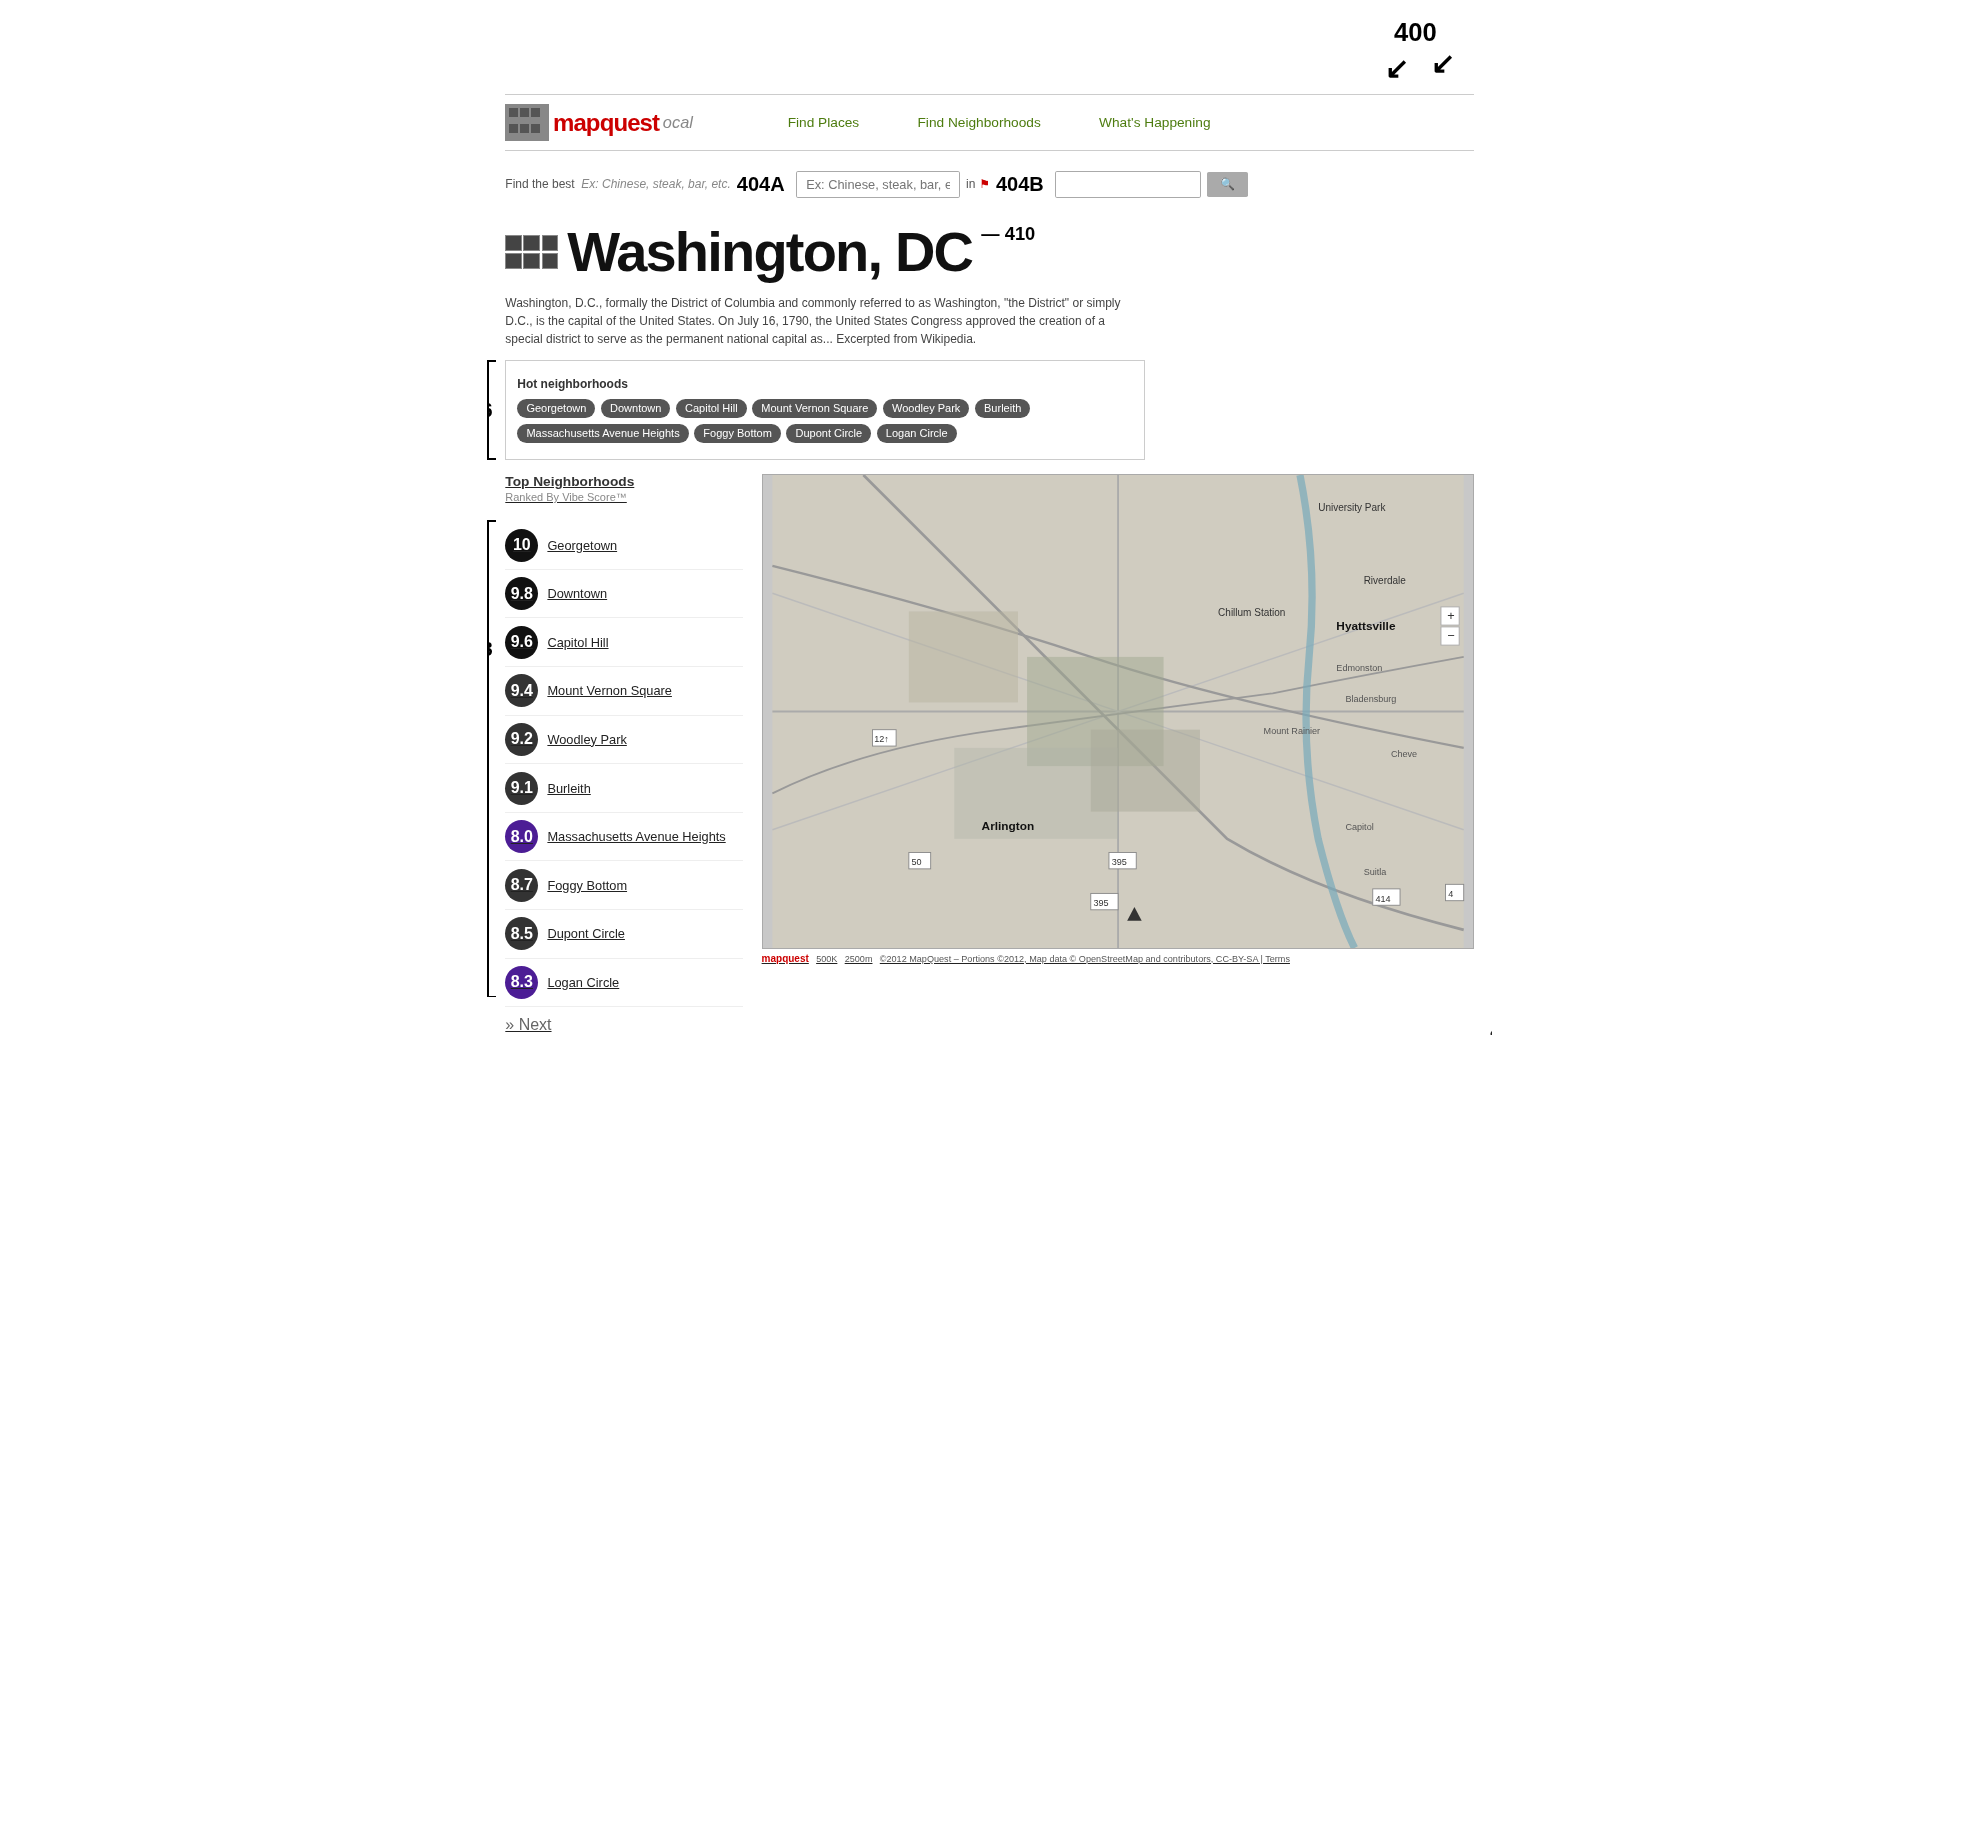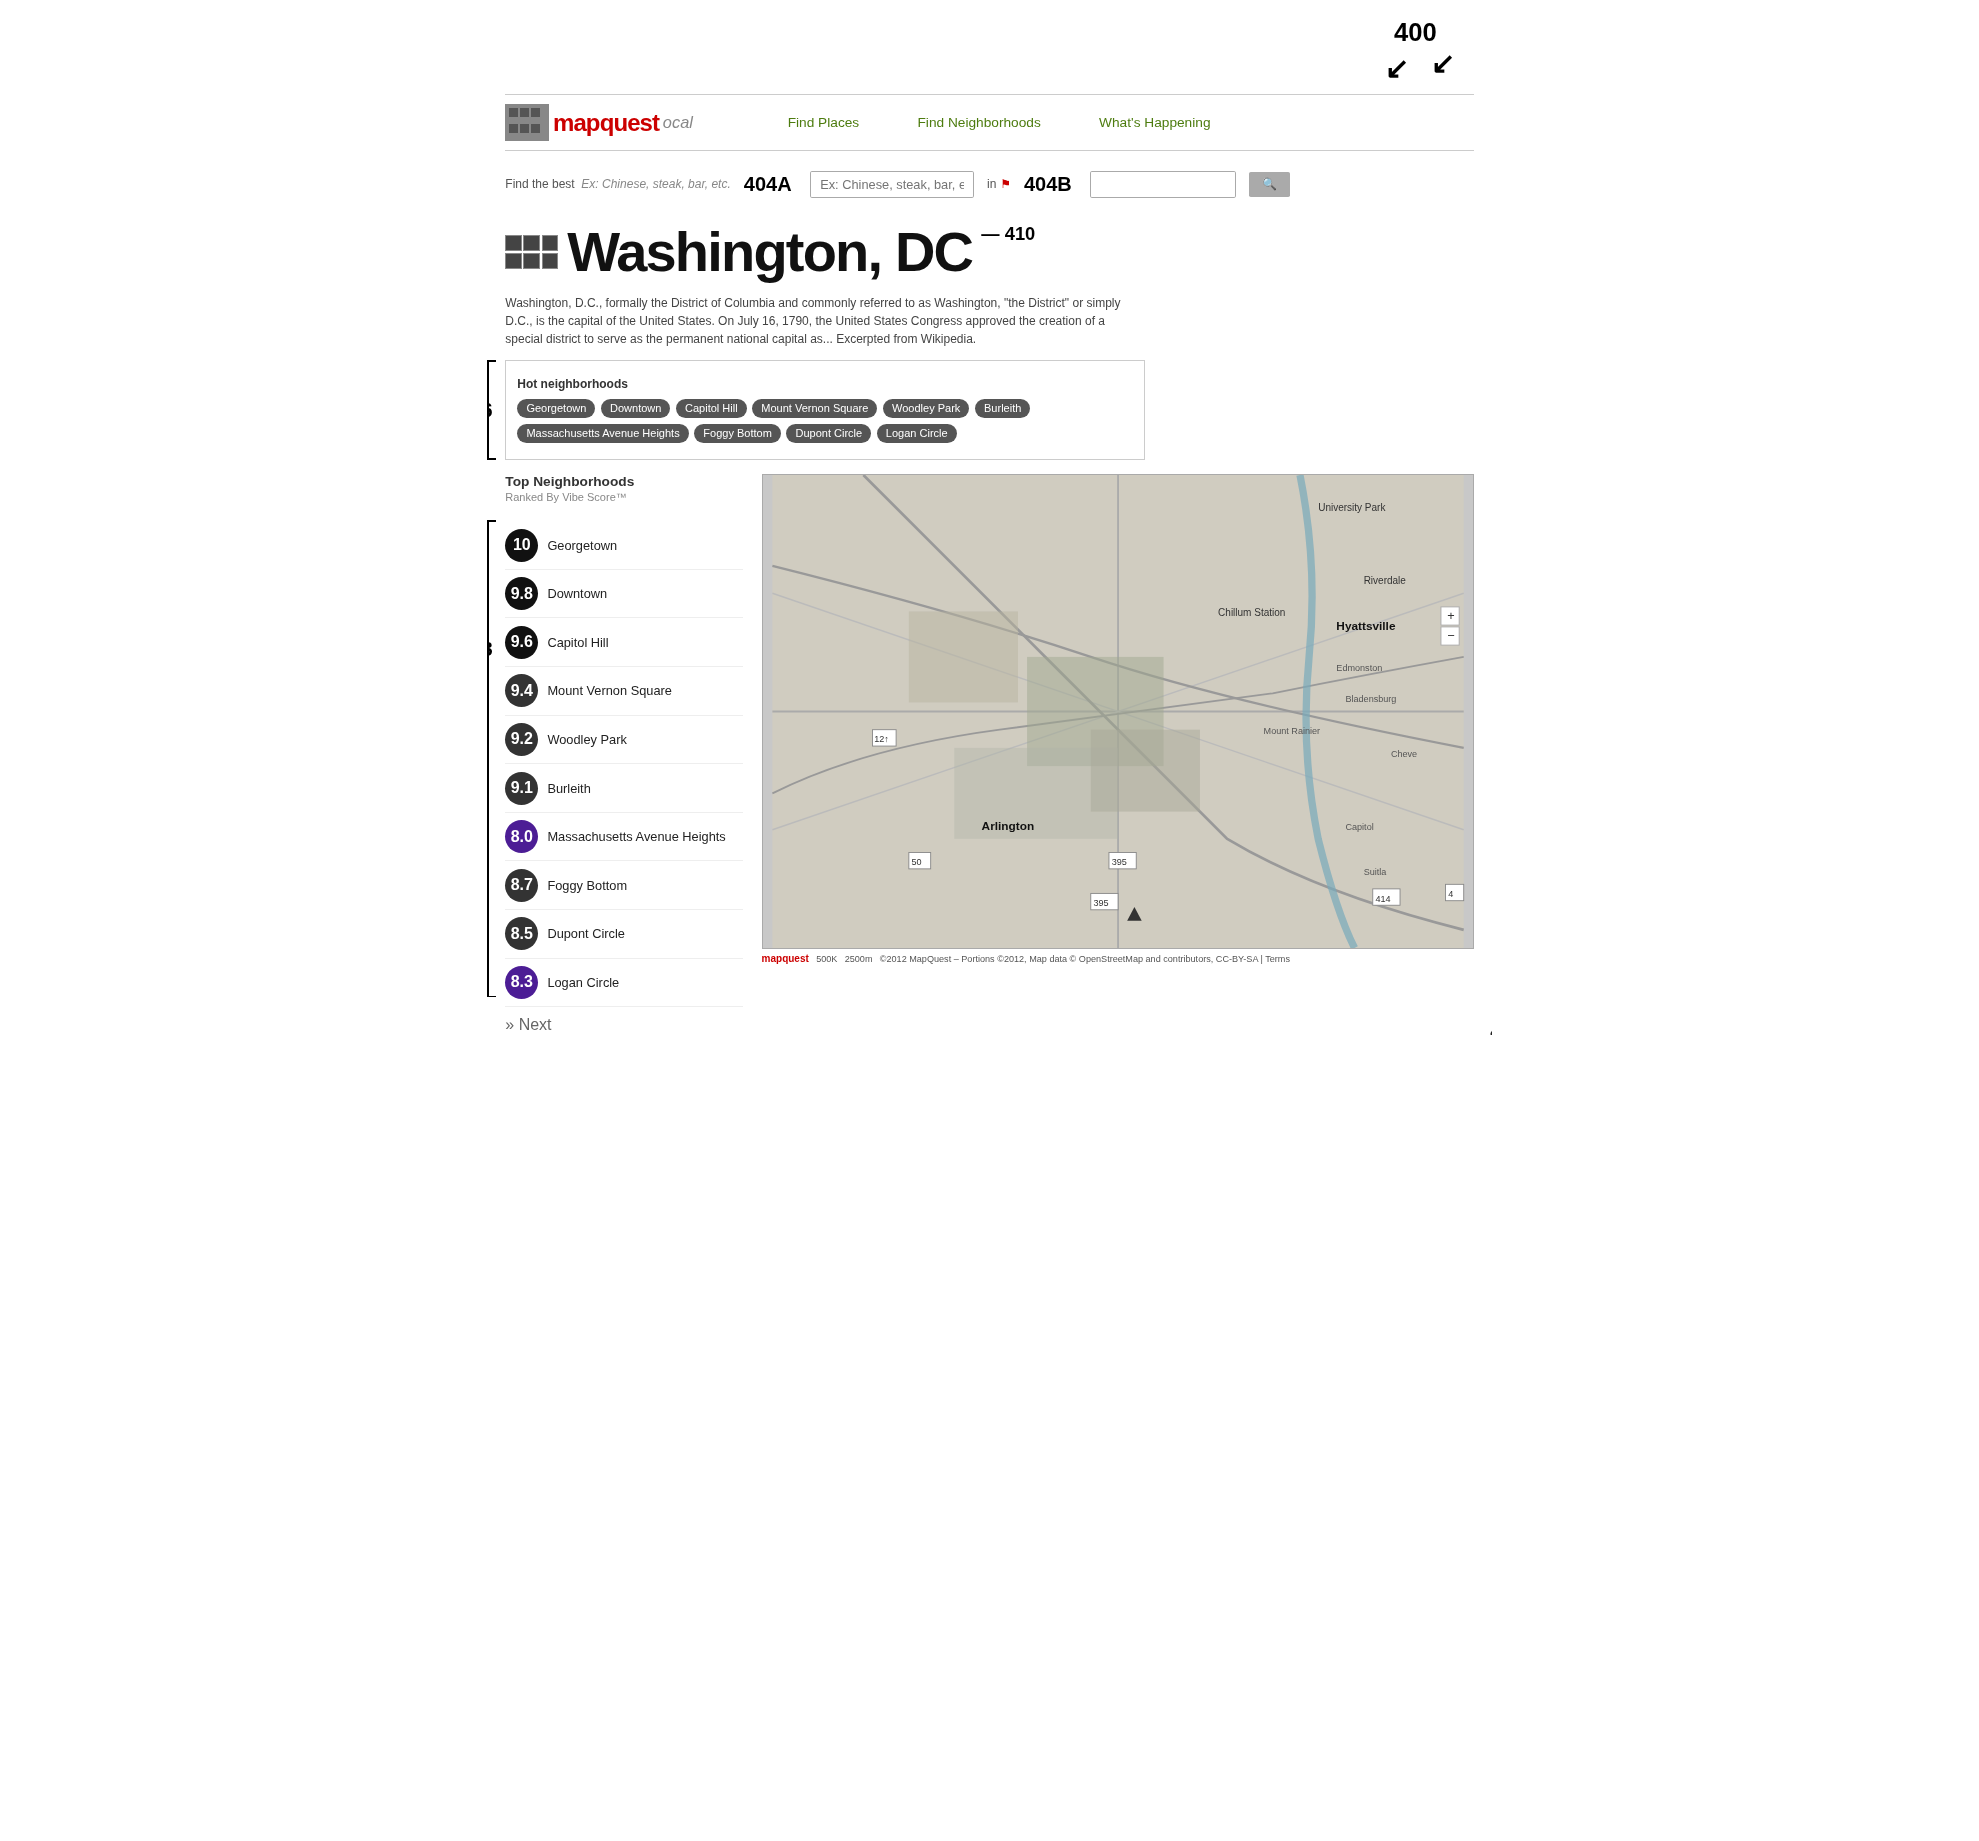--- a/index.html
+++ b/index.html
@@ -81,21 +81,21 @@
       color: #4d7c0f;
       text-decoration: none;
       font-size: 13.7px;
       padding-left: 40px;
     }
 
     
     .search-bar {
       display: flex;
       align-items: center;
-      gap: 13px;
+      gap: 6px;
       margin-bottom: 14.6px;
       padding: 7.3px 0;
     }
     .search-label {
       color: #555;
       font-size: 12px;
     }
     .search-label em {
       color: #888;
       font-style: italic;
@@ -205,20 +205,21 @@
       padding: 3.7px 9.1px;
       border-radius: 11px;
       font-size: 11px;
       cursor: pointer;
     }
 
     
     .main-content {
       display: flex;
       gap: 18.3px;
+      text-decoration: underline;
     }
 
     
     .left-panel {
       min-width: 238px;
       max-width: 256px;
       position: relative;
     }
     .left-panel-title {
       font-size: 13.7px;

